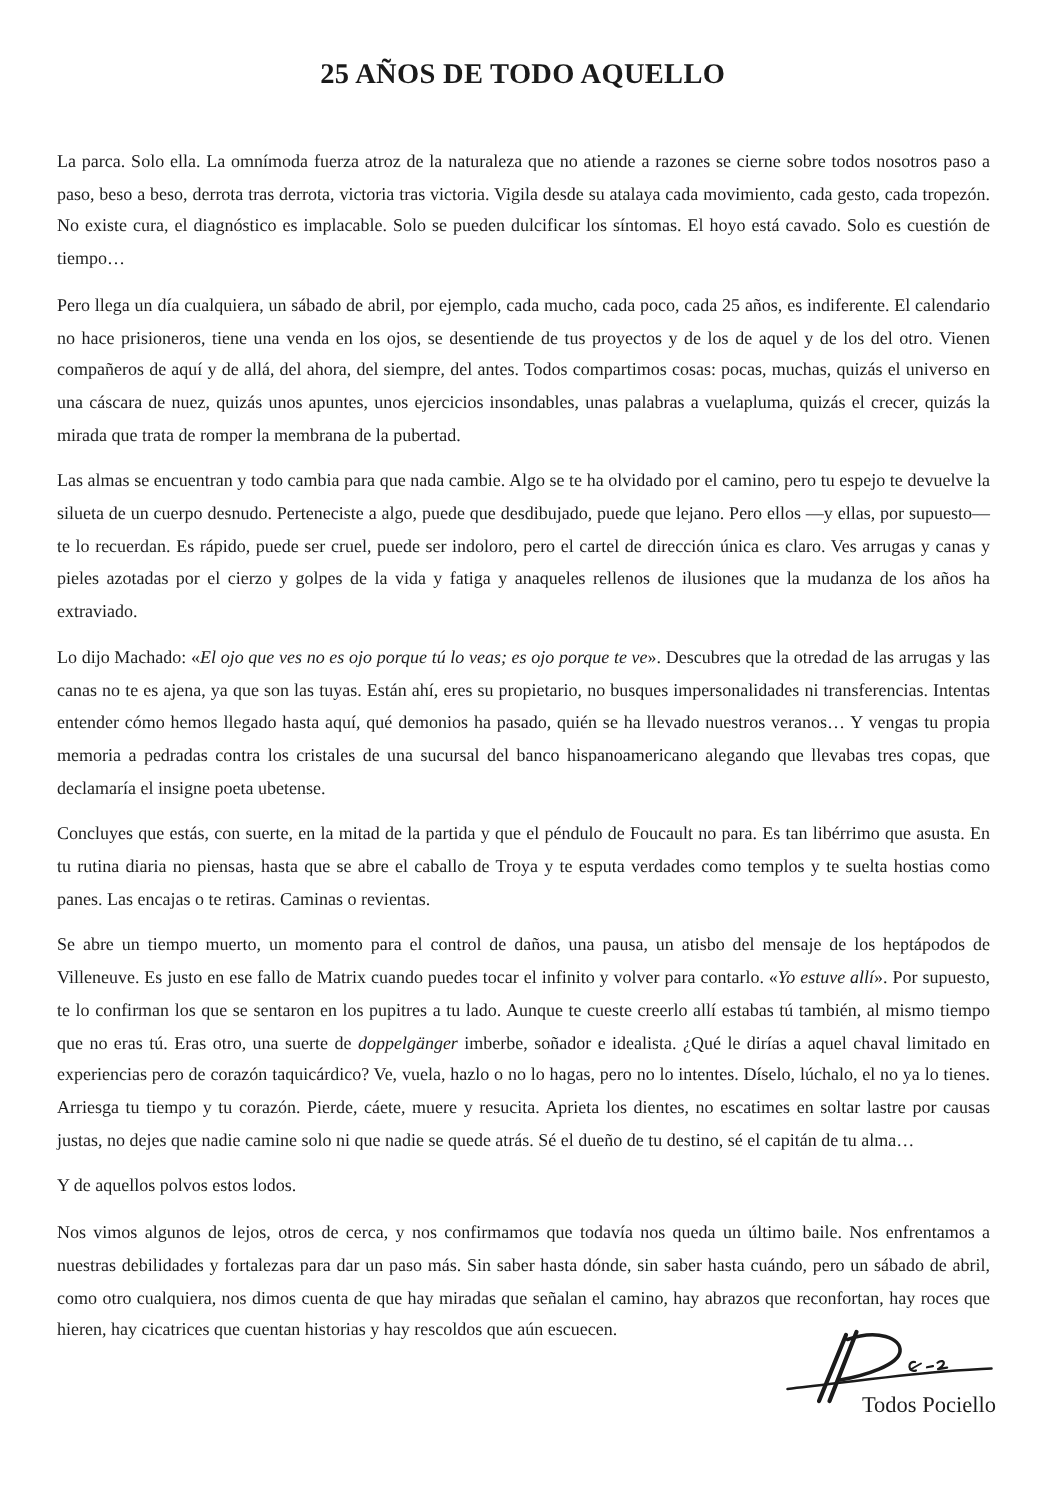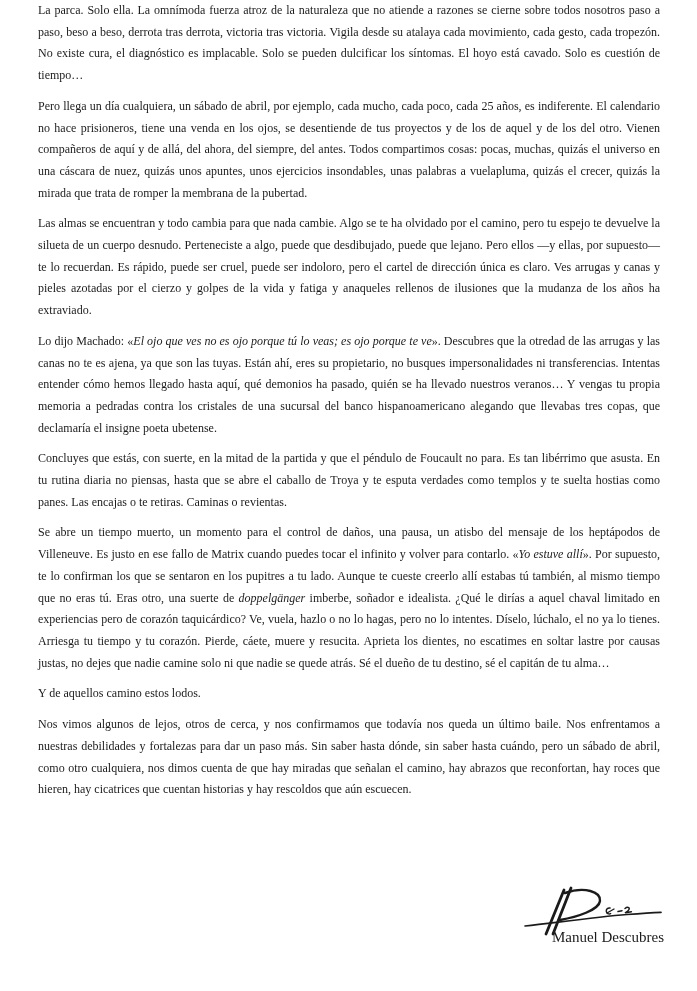--- a/index.html
+++ b/index.html
@@ -57,43 +57,44 @@
     line-height: 18px;
     white-space: nowrap;
     color: #1b1b1b;
   }
 </style>
 </head>
 <body>
 
 <div class="page">
 
+  <h1 class="doc-title">25 AÑOS DE TODO AQUELLO</h1>
 
   <div class="doc-body" id="doc-body">
       <p><span>La parca. Solo ella. La omnímoda fuerza atroz de la naturaleza que no atiende a razones se cierne sobre todos nosotros paso a paso, beso a beso, derrota tras derrota, victoria tras victoria. Vigila desde su atalaya cada movimiento, cada gesto, cada tropezón. No existe cura, el diagnóstico es implacable. Solo se pueden dulcificar los síntomas. El hoyo está cavado. Solo es cuestión de tiempo…</span></p>
       <p><span>Pero llega un día cualquiera, un sábado de abril, por ejemplo, cada mucho, cada poco, cada 25 años, es indiferente. El calendario no hace prisioneros, tiene una venda en los ojos, se desentiende de tus proyectos y de los de aquel y de los del otro. Vienen compañeros de aquí y de allá, del ahora, del siempre, del antes. Todos compartimos cosas: pocas, muchas, quizás el universo en una cáscara de nuez, quizás unos apuntes, unos ejercicios insondables, unas palabras a vuelapluma, quizás el crecer, quizás la mirada que trata de romper la membrana de la pubertad.</span></p>
       <p><span>Las almas se encuentran y todo cambia para que nada cambie. Algo se te ha olvidado por el camino, pero tu espejo te devuelve la silueta de un cuerpo desnudo. Perteneciste a algo, puede que desdibujado, puede que lejano. Pero ellos —y ellas, por supuesto— te lo recuerdan. Es rápido, puede ser cruel, puede ser indoloro, pero el cartel de dirección única es claro. Ves arrugas y canas y pieles azotadas por el cierzo y golpes de la vida y fatiga y anaqueles rellenos de ilusiones que la mudanza de los años ha extraviado.</span></p>
       <p><span>Lo dijo Machado: «</span><i>El ojo que ves no es ojo porque tú lo veas; es ojo porque te ve</i><span>». Descubres que la otredad de las arrugas y las canas no te es ajena, ya que son las tuyas. Están ahí, eres su propietario, no busques impersonalidades ni transferencias. Intentas entender cómo hemos llegado hasta aquí, qué demonios ha pasado, quién se ha llevado nuestros veranos… Y vengas tu propia memoria a pedradas contra los cristales de una sucursal del banco hispanoamericano alegando que llevabas tres copas, que declamaría el insigne poeta ubetense.</span></p>
       <p><span>Concluyes que estás, con suerte, en la mitad de la partida y que el péndulo de Foucault no para. Es tan libérrimo que asusta. En tu rutina diaria no piensas, hasta que se abre el caballo de Troya y te esputa verdades como templos y te suelta hostias como panes. Las encajas o te retiras. Caminas o revientas.</span></p>
       <p><span>Se abre un tiempo muerto, un momento para el control de daños, una pausa, un atisbo del mensaje de los heptápodos de Villeneuve. Es justo en ese fallo de Matrix cuando puedes tocar el infinito y volver para contarlo. «</span><i>Yo estuve allí</i><span>». Por supuesto, te lo confirman los que se sentaron en los pupitres a tu lado. Aunque te cueste creerlo allí estabas tú también, al mismo tiempo que no eras tú. Eras otro, una suerte de </span><i>doppelgänger</i><span> imberbe, soñador e idealista. ¿Qué le dirías a aquel chaval limitado en experiencias pero de corazón taquicárdico? Ve, vuela, hazlo o no lo hagas, pero no lo intentes. Díselo, lúchalo, el no ya lo tienes. Arriesga tu tiempo y tu corazón. Pierde, cáete, muere y resucita. Aprieta los dientes, no escatimes en soltar lastre por causas justas, no dejes que nadie camine solo ni que nadie se quede atrás. Sé el dueño de tu destino, sé el capitán de tu alma…</span></p>
-      <p><span>Y de aquellos camino estos lodos.</span></p>
+      <p><span>Y de aquellos polvos estos lodos.</span></p>
       <p><span>Nos vimos algunos de lejos, otros de cerca, y nos confirmamos que todavía nos queda un último baile. Nos enfrentamos a nuestras debilidades y fortalezas para dar un paso más. Sin saber hasta dónde, sin saber hasta cuándo, pero un sábado de abril, como otro cualquiera, nos dimos cuenta de que hay miradas que señalan el camino, hay abrazos que reconfortan, hay roces que hieren, hay cicatrices que cuentan historias y hay rescoldos que aún escuecen.</span></p>
     </div>
 
   <div class="signature-block">
     <svg width="160" height="50" viewBox="0 0 160 50" fill="none" stroke="#1b1b1b" stroke-linecap="round" stroke-linejoin="round">
 
       <path d="M49,4 L31,48" stroke-width="2.8"></path>
       <path d="M56,2 L38,48" stroke-width="2.8"></path>
 
       <path d="M50,7 C70,0 86,6 85,15 C84,24 62,31 45,34" stroke-width="2.4"></path>
 
       <path d="M10,40 C45,36 82,31 112,28.5 C127,27.3 138,26.6 146,26.3" stroke-width="1.7"></path>
 
       <path d="M95,22 a3,3 0 1,0 0.6,5.6" stroke-width="1.5"></path>
       <path d="M92,27 l7,-4" stroke-width="1.3"></path>
       <path d="M103,25.5 l4,-0.8" stroke-width="1.5"></path>
       <path d="M110,22.5 c2.4,-2 5,-1.2 4,1 c-0.8,1.8 -2.6,2.6 -3.6,3.2 l6,-1" stroke-width="1.5"></path>
     </svg>
-    <div class="signature-name">Manuel Descubres</div>
+    <div class="signature-name">Todos Pociello</div>
   </div>
 
 </div>
 
 </body></html>

